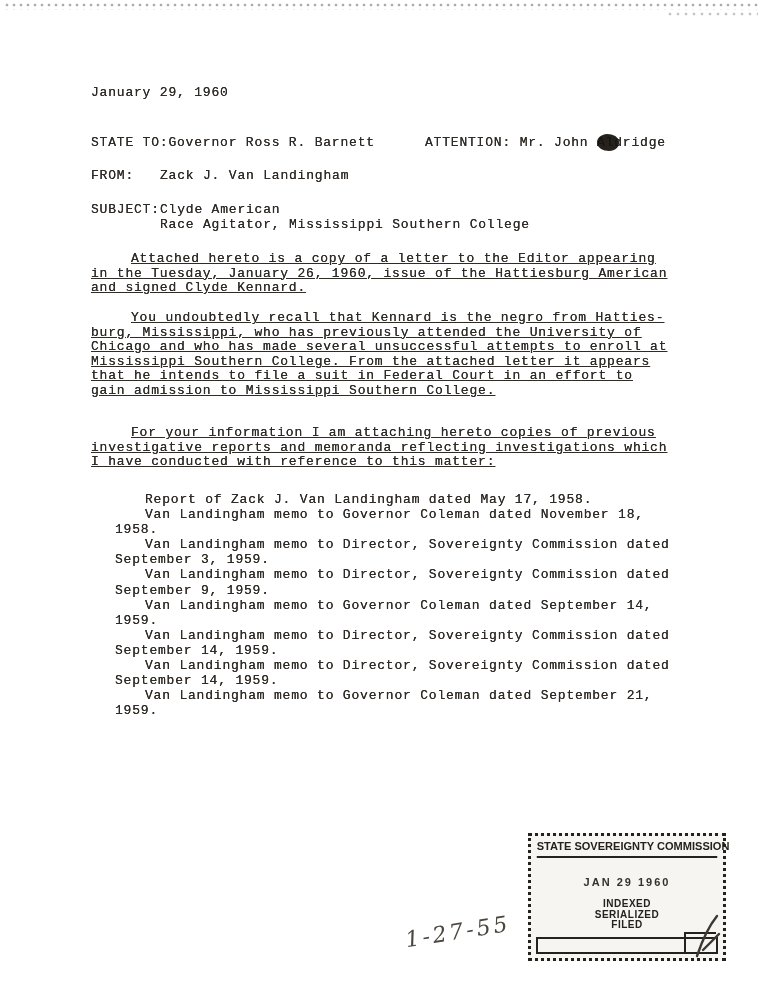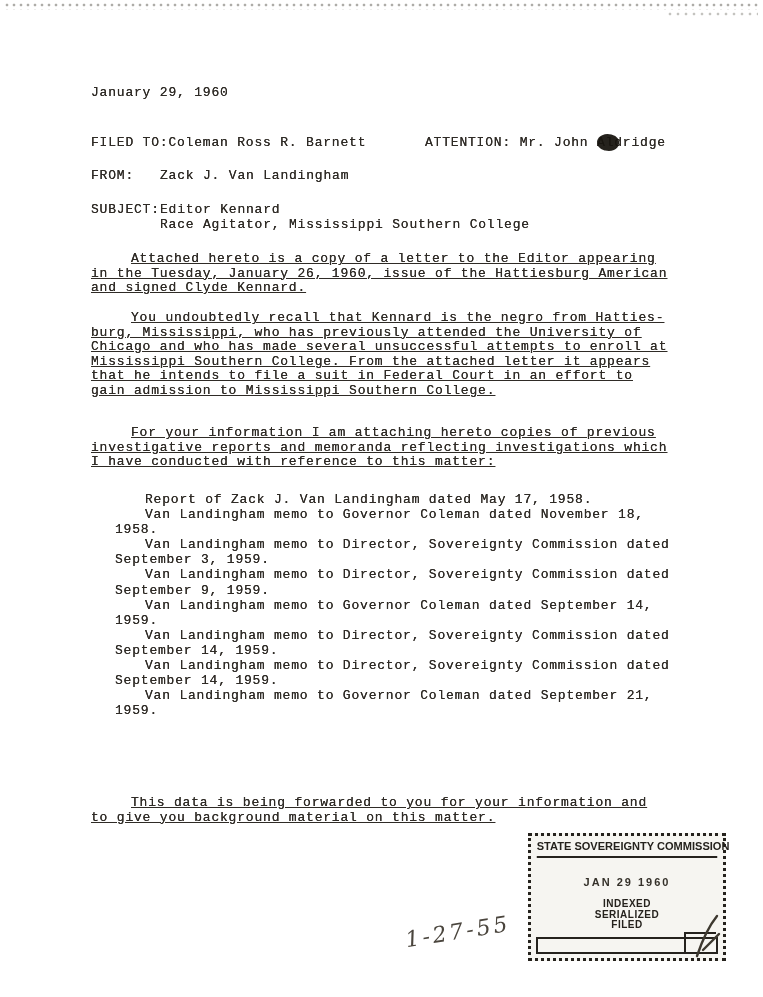--- a/index.html
+++ b/index.html
@@ -155,55 +155,54 @@
 <body>
 
 <div class="page">
 
   <div class="dots-top"></div>
   <div class="dots-corner"></div>
 
   <div class="abs date-line">January 29, 1960</div>
 
   <div class="abs memo-to-row">
-    <span class="lbl">FILED TO:</span><span>Coleman Ross R. Barnett</span>
+    <span class="lbl">STATE TO:</span><span>Governor Ross R. Barnett</span>
     <span class="attn-wrap">
       <span>ATTENTION:</span>
       <span>Mr. John Aldridge</span>
       <span class="ink-blot"></span>
     </span>
   </div>
 
   <div class="abs from-row">
     <span class="lbl">FROM:</span><span>Zack J. Van Landingham</span>
   </div>
 
   <div class="abs subject-row">
     <div>
-      <span class="lbl">SUBJECT:</span><span>Editor Kennard</span>
+      <span class="lbl">SUBJECT:</span><span>Clyde American</span>
     </div>
     <div class="subject-l2">Race Agitator, Mississippi Southern College</div>
   </div>
 
   <div class="abs para para-indent p1">Attached hereto is a copy of a letter to the Editor appearing in the Tuesday, January 26, 1960, issue of the Hattiesburg American and signed Clyde Kennard.</div>
   <div class="abs para para-indent p2">You undoubtedly recall that Kennard is the negro from Hatties-burg, Mississippi, who has previously attended the University of Chicago and who has made several unsuccessful attempts to enroll at Mississippi Southern College. From the attached letter it appears that he intends to file a suit in Federal Court in an effort to gain admission to Mississippi Southern College.</div>
   <div class="abs para para-indent p3">For your information I am attaching hereto copies of previous investigative reports and memoranda reflecting investigations which I have conducted with reference to this matter:</div>
 
   <div class="abs attachments">
     <div class="att-item">Report of Zack J. Van Landingham dated May 17, 1958.</div>
     <div class="att-item">Van Landingham memo to Governor Coleman dated November 18, 1958.</div>
     <div class="att-item">Van Landingham memo to Director, Sovereignty Commission dated September 3, 1959.</div>
     <div class="att-item">Van Landingham memo to Director, Sovereignty Commission dated September 9, 1959.</div>
     <div class="att-item">Van Landingham memo to Governor Coleman dated September 14, 1959.</div>
     <div class="att-item">Van Landingham memo to Director, Sovereignty Commission dated September 14, 1959.</div>
     <div class="att-item">Van Landingham memo to Director, Sovereignty Commission dated September 14, 1959.</div>
     <div class="att-item">Van Landingham memo to Governor Coleman dated September 21, 1959.</div>
   </div>
 
-  <div class="abs para para-indent closing">This data is being forwarded to you for your information and to give you background material on this matter.</div>
 
   <div class="abs handnote">1-27-55</div>
 
   <div class="stamp">
     <div class="stamp-title">STATE SOVEREIGNTY COMMISSION</div>
     <div class="stamp-date">JAN 29 1960</div>
     <div class="stamp-fields">
       <div class="stamp-field">
         <span>INDEXED</span>
         <span class="leader"></span>

